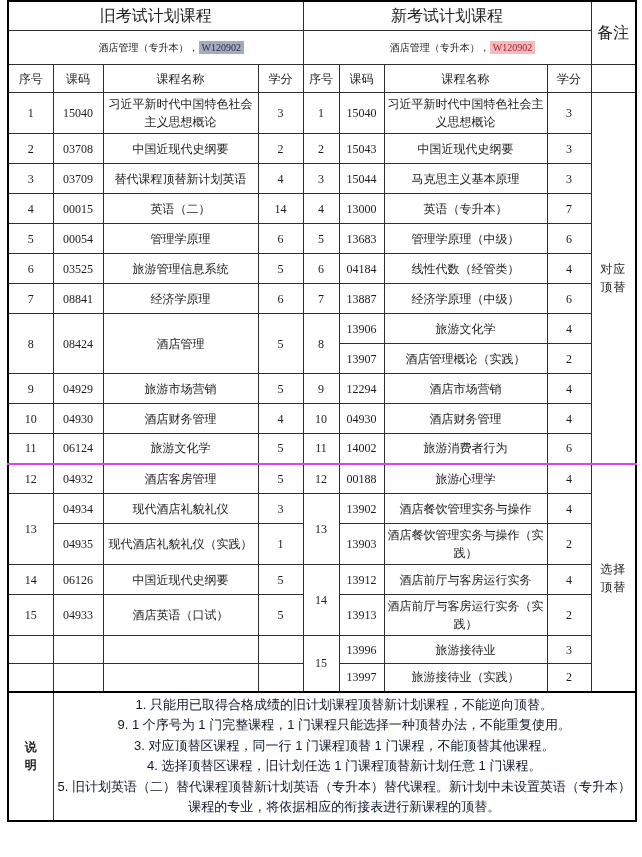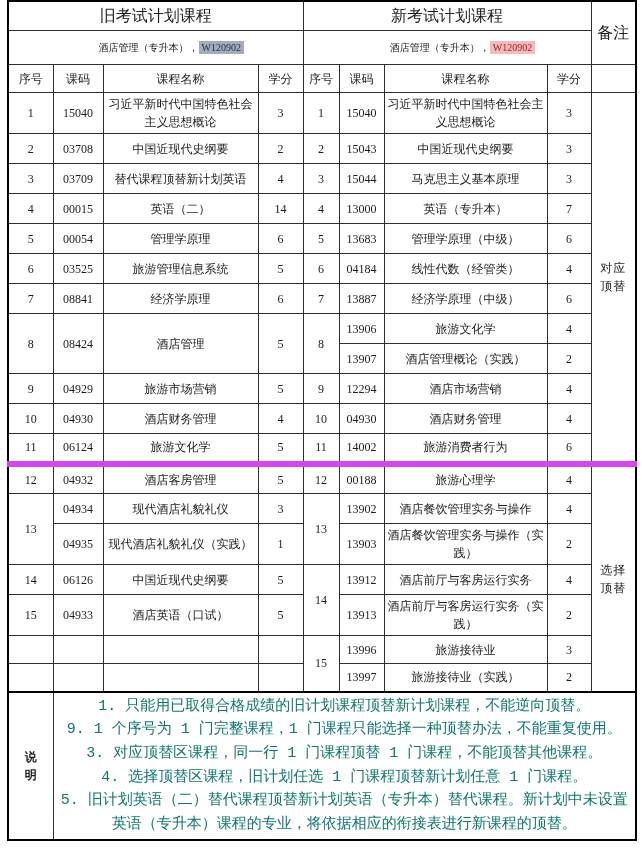--- a/index.html
+++ b/index.html
@@ -14,27 +14,27 @@
                 overflow:hidden;}
   td.name{text-align:left;padding-left:8px;padding-right:4px;}
   tr.hr1{height:26px;} tr.hr1 td{font-size:16px;}
   tr.hr2{height:34px;} tr.hr2 td{font-size:10px;padding-left:34px;}
   tr.hr3{height:28px;padding-left:17px;}
   tr.s{height:30px;}
   tr.xs{height:28px;}
   .hl-old{background:#a4abbc;color:#22304e;padding:1px 3px;}
   .hl-new{background:#f6b9bd;color:#9c2222;padding:1px 3px;}
   td.remark{font-size:12.5px;white-space:pre-line;line-height:2.1;letter-spacing:1px;border-radius:10px;}
-  tr.sec-top td{border-top:6px solid #d946ef;}
+  tr.sec-top td{border-top:2px solid #d946ef;}
   tr.notes-row td{border-top:2px solid #000;vertical-align:middle;}
   td.notes-label-cell{font-family:"Liberation Sans","DejaVu Sans",sans-serif;
        font-weight:bold;font-size:13px;white-space:pre-line;line-height:2.0;}
   td.notes-cell{text-align:left;padding:6px 8px 6px 10px;}
-  .note-line{font-family:Liberation Mono, monospace;
-       font-size:15px;line-height:1.58;color:#0f766e;}
+  .note-line{font-family:Liberation Sans, sans-serif;
+       font-size:13px;line-height:1.58;color:#0f172a;}
 </style>
 </head>
 <body>
 
 <div class="page">
 
   <table class="main">
     <colgroup>
       <col style="width:45px">
         <col style="width:50px">

